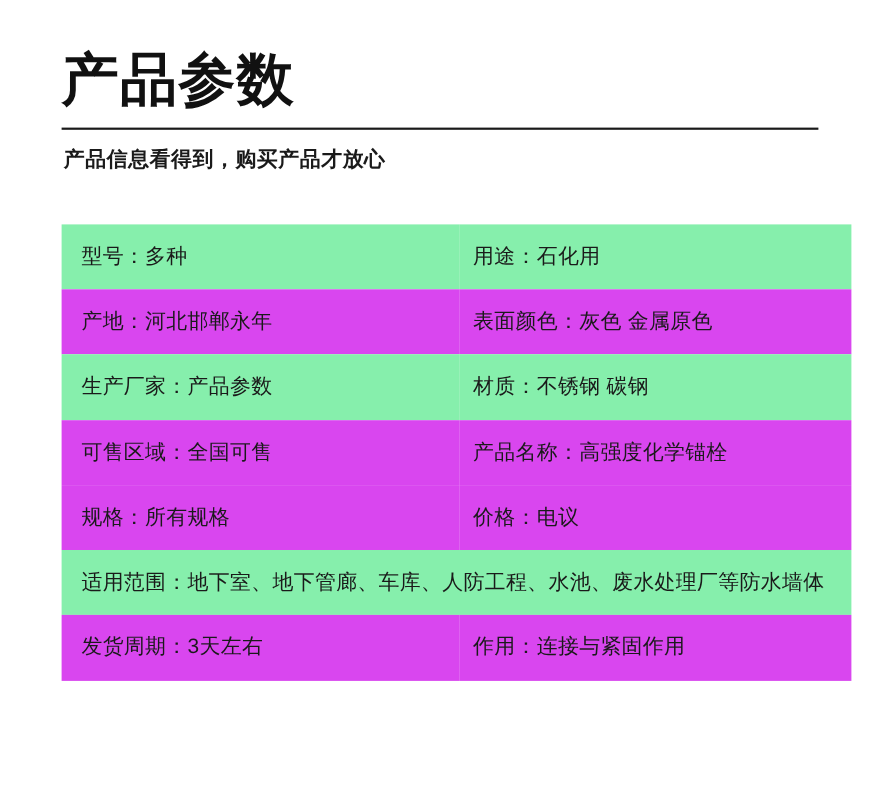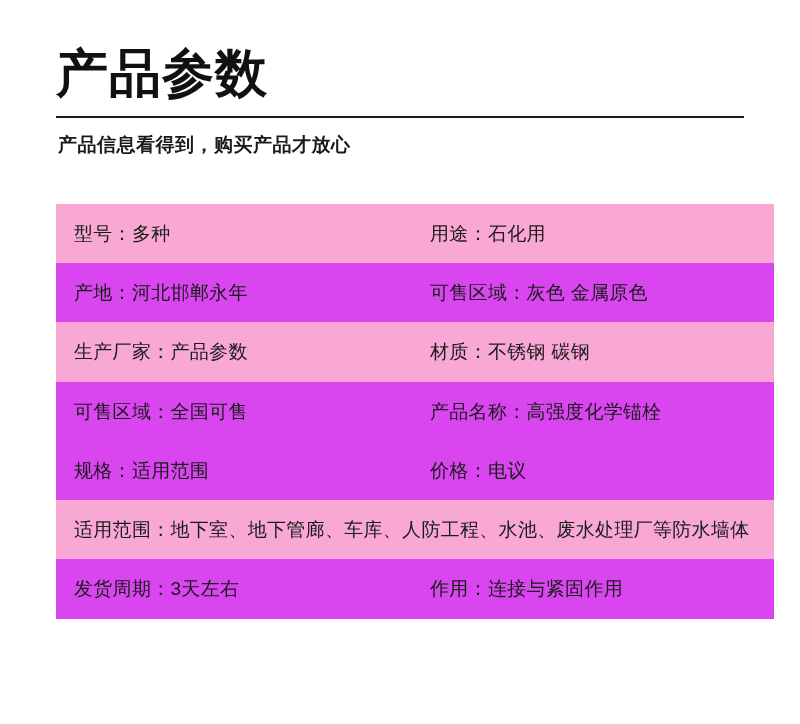--- a/index.html
+++ b/index.html
@@ -44,21 +44,21 @@
     color: #1a1a1a;
     letter-spacing: 0.5px;
   }
   .spec-table {
     margin: 46px 56px 0 56px;
     width: 688px;
     border-collapse: collapse;
     table-layout: fixed;
   }
   .spec-table tr.row-odd {
-    background: #f9a8d4;
+    background: #86efac;
   }
   .spec-table tr.row-even {
     background: #d946ef;
   }
   .spec-table td {
     font-size: 19px;
     color: #1a1a1a;
     padding: 13px 0 13px 18px;
     vertical-align: middle;
     line-height: 1.75;
@@ -90,32 +90,32 @@
   </div>
 
   <table class="spec-table">
     <tbody>
       <tr class="row-odd">
         <td class="col-left label">型号：多种</td>
         <td class="col-right label">用途：石化用</td>
       </tr>
       <tr class="row-even">
         <td class="col-left label">产地：河北邯郸永年</td>
-        <td class="col-right label">可售区域：灰色 金属原色</td>
+        <td class="col-right label">表面颜色：灰色 金属原色</td>
       </tr>
       <tr class="row-odd">
         <td class="col-left label">生产厂家：产品参数</td>
         <td class="col-right label">材质：不锈钢 碳钢</td>
       </tr>
       <tr class="row-even">
         <td class="col-left label">可售区域：全国可售</td>
         <td class="col-right label">产品名称：高强度化学锚栓</td>
       </tr>
       <tr class="row-even">
-        <td class="col-left label">规格：适用范围</td>
+        <td class="col-left label">规格：所有规格</td>
         <td class="col-right label">价格：电议</td>
       </tr>
       <tr class="row-odd">
         <td class="full" colspan="2">适用范围：地下室、地下管廊、车库、人防工程、水池、废水处理厂等防水墙体</td>
       </tr>
       <tr class="row-even">
         <td class="col-left label">发货周期：3天左右</td>
         <td class="col-right label">作用：连接与紧固作用</td>
       </tr>
     </tbody>

